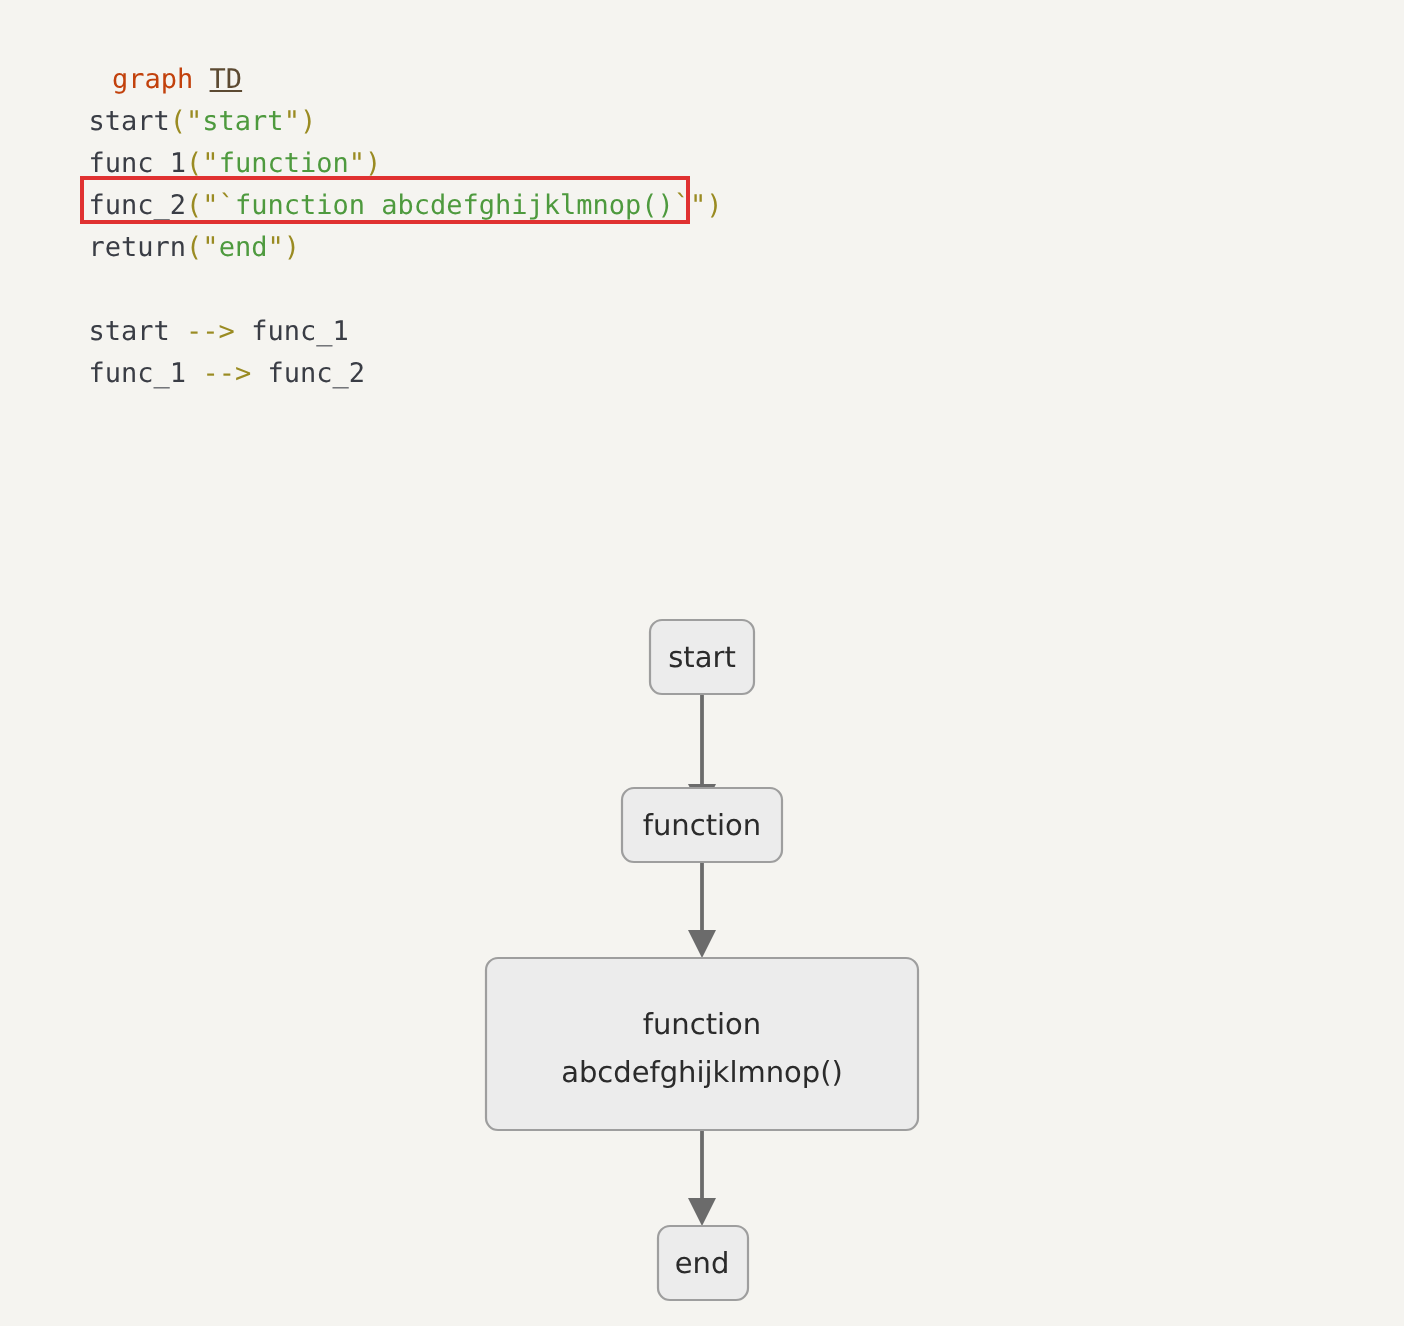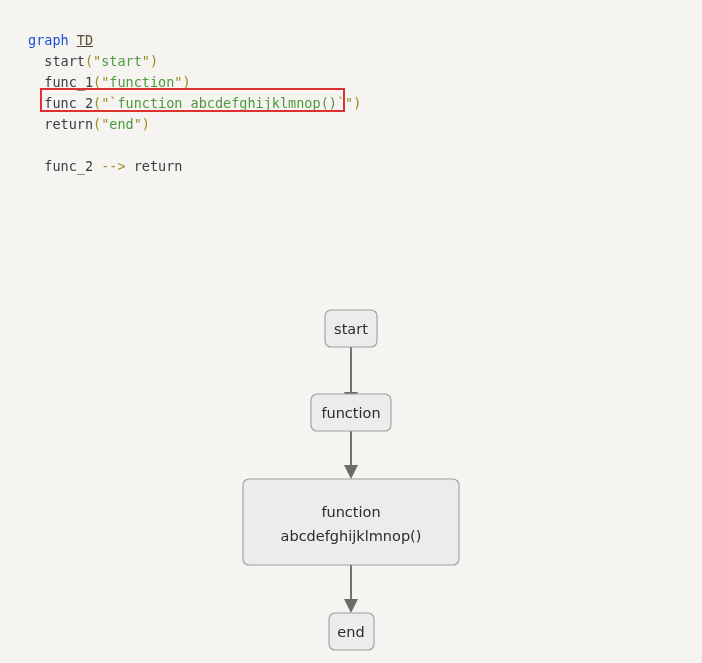--- a/index.html
+++ b/index.html
@@ -28,21 +28,21 @@
     font-family: "DejaVu Sans Mono", monospace;
     font-size: 13.5px;
     line-height: 21px;
     white-space: pre;
     color: #383a42;
     padding-left: 28px;
     height: 21px;
   }
   .code-line.blank { color: transparent; }
 
-  .tok-kw     { color: #1d4ed8; }
+  .tok-kw     { color: #c2410c; margin-left: 28px; }
   .tok-dir    { color: #5c4a32; text-decoration: underline; }
   .tok-id     { color: #3a3d45; }
   .tok-punct  { color: #9a8b22; }
   .tok-str    { color: #4e9a3e; }
   .tok-arrow  { color: #9a8b22; }
 
   
   .code-line.flagged {
     position: relative;
   }
@@ -96,23 +96,24 @@
   <div class="code-line">  <span class="tok-id">start</span><span class="tok-punct">("</span><span class="tok-str">start</span><span class="tok-punct">")</span></div>
 
   <div class="code-line">  <span class="tok-id">func_1</span><span class="tok-punct">("</span><span class="tok-str">function</span><span class="tok-punct">")</span></div>
 
   <div class="code-line flagged">  <span class="tok-id">func_2</span><span class="tok-punct">("`</span><span class="tok-str">function abcdefghijklmnop()</span><span class="tok-punct">`")</span></div>
 
   <div class="code-line">  <span class="tok-id">return</span><span class="tok-punct">("</span><span class="tok-str">end</span><span class="tok-punct">")</span></div>
 
   <div class="code-line blank">&nbsp;</div>
 
+  <div class="code-line">  <span class="tok-id">start</span> <span class="tok-arrow">--&gt;</span> <span class="tok-id">func_1</span></div>
 
+  <div class="code-line">  <span class="tok-id">func_1</span> <span class="tok-arrow">--&gt;</span> <span class="tok-id">func_2</span></div>
 
-  <div class="code-line">  <span class="tok-id">func_2</span> <span class="tok-arrow">--&gt;</span> <span class="tok-id">return</span></div>
 
 </div>
 
 <div id="flag-box"></div>
 
 <div id="diagram">
   <svg width="702" height="387" viewBox="0 0 702 387" xmlns="http://www.w3.org/2000/svg">
 
     <g>
       <line class="edge-line" x1="351" y1="71" x2="351" y2="117"></line>

